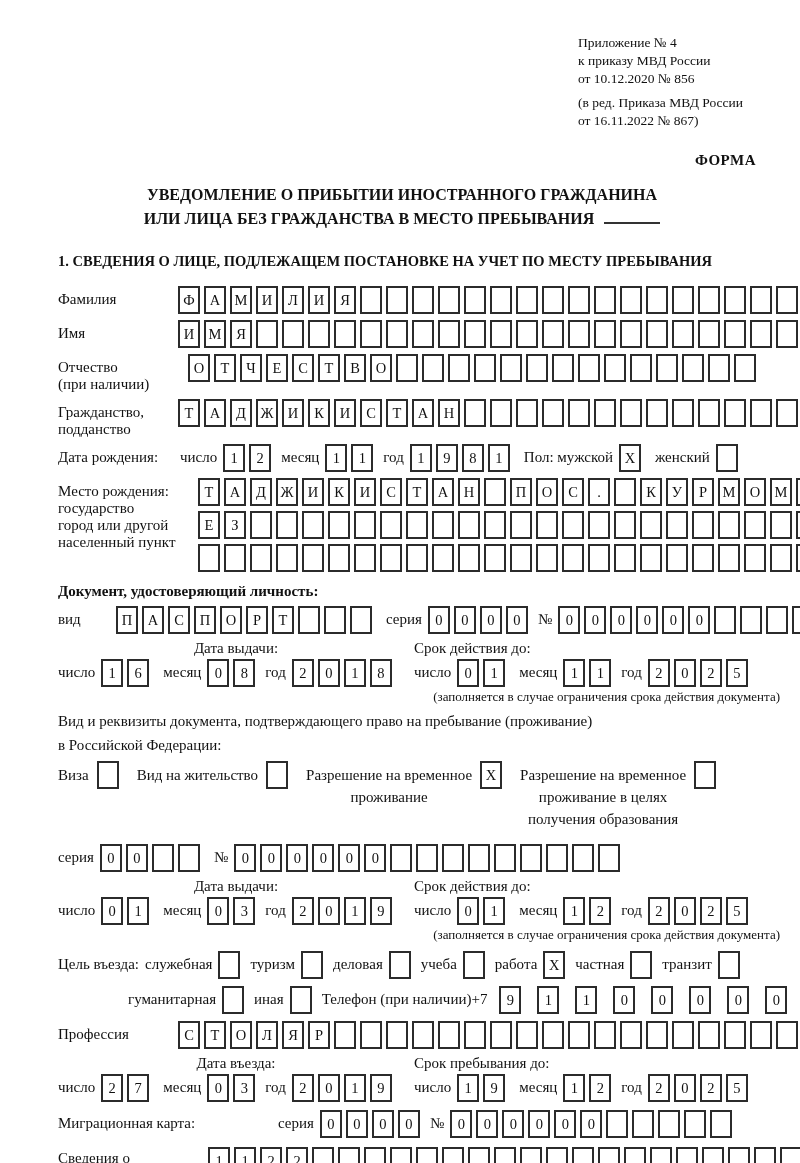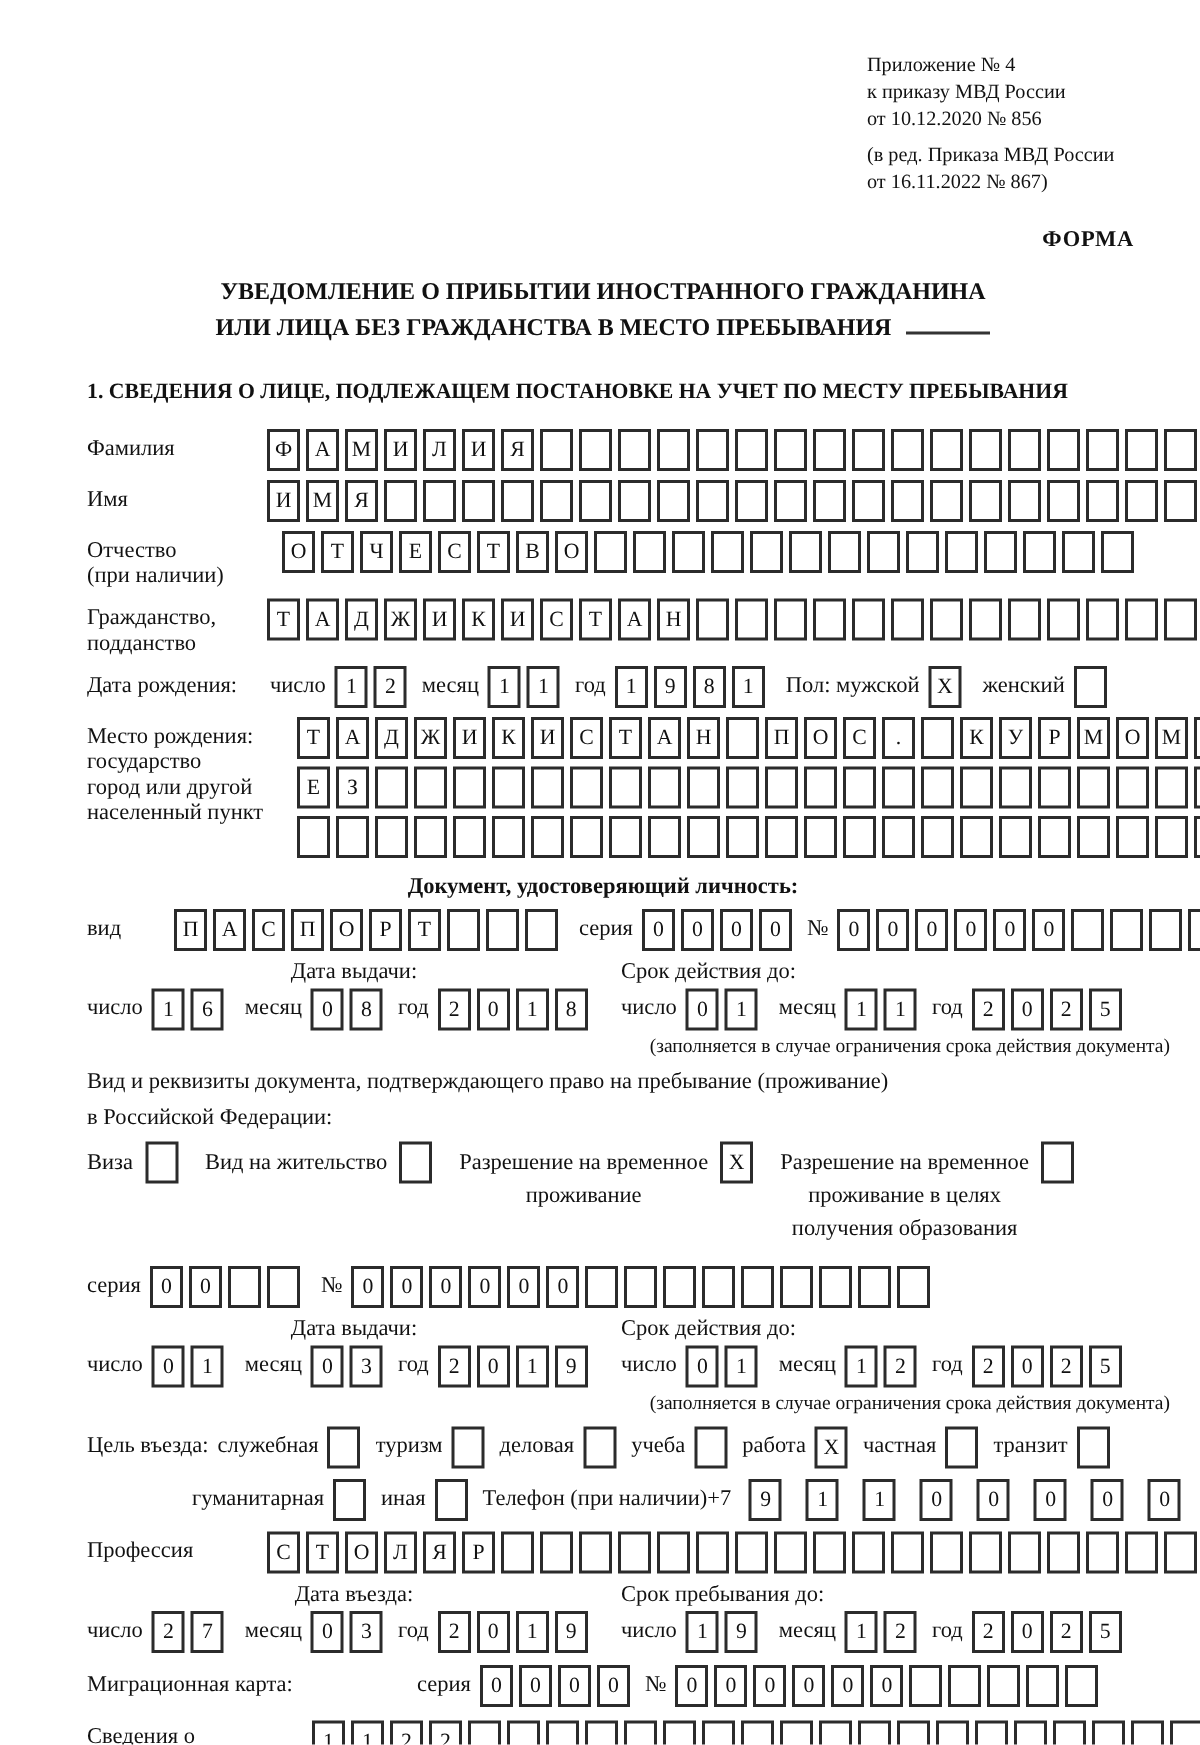--- a/index.html
+++ b/index.html
@@ -21,21 +21,21 @@
   .label { flex-shrink:0; padding-top:5px; }
   .w120 { width:120px; } .w130 { width:130px; } .w140 { width:140px; } .w150 { width:150px; }
   .cells { display:flex; flex-wrap:nowrap; }
   .cell {
     display:inline-block; width:22px; height:28px; flex-shrink:0;
     border:2px solid #2b2b2b; margin-right:4px;
     text-align:center; line-height:25px; font-size:14.5px;
   }
   .stack { display:flex; flex-direction:column; }
   .stack .cells { margin-bottom:5px; }
-  .center-head { font-weight:bold; text-align:center; margin:4px 40px 6px 0; }
+  .center-head { font-weight:bold; text-align:left; margin:4px 40px 6px 0; }
   .dates-heads { display:flex; margin-bottom:2px; }
   .dh-left { width:356px; text-align:center; }
   .dh-right { width:330px; text-align:left; }
   .dates-row { display:flex; margin-bottom:2px; }
   .date-grp { display:flex; align-items:flex-start; }
   .date-grp .t { padding-top:5px; }
   .dg-left { width:356px; }
   .note { font-size:13px; text-align:right; margin:0 6px 8px 0; }
   .plain { margin-bottom:7px; }
   .opt-row { display:flex; align-items:flex-start; margin:4px 0 14px 0; }

